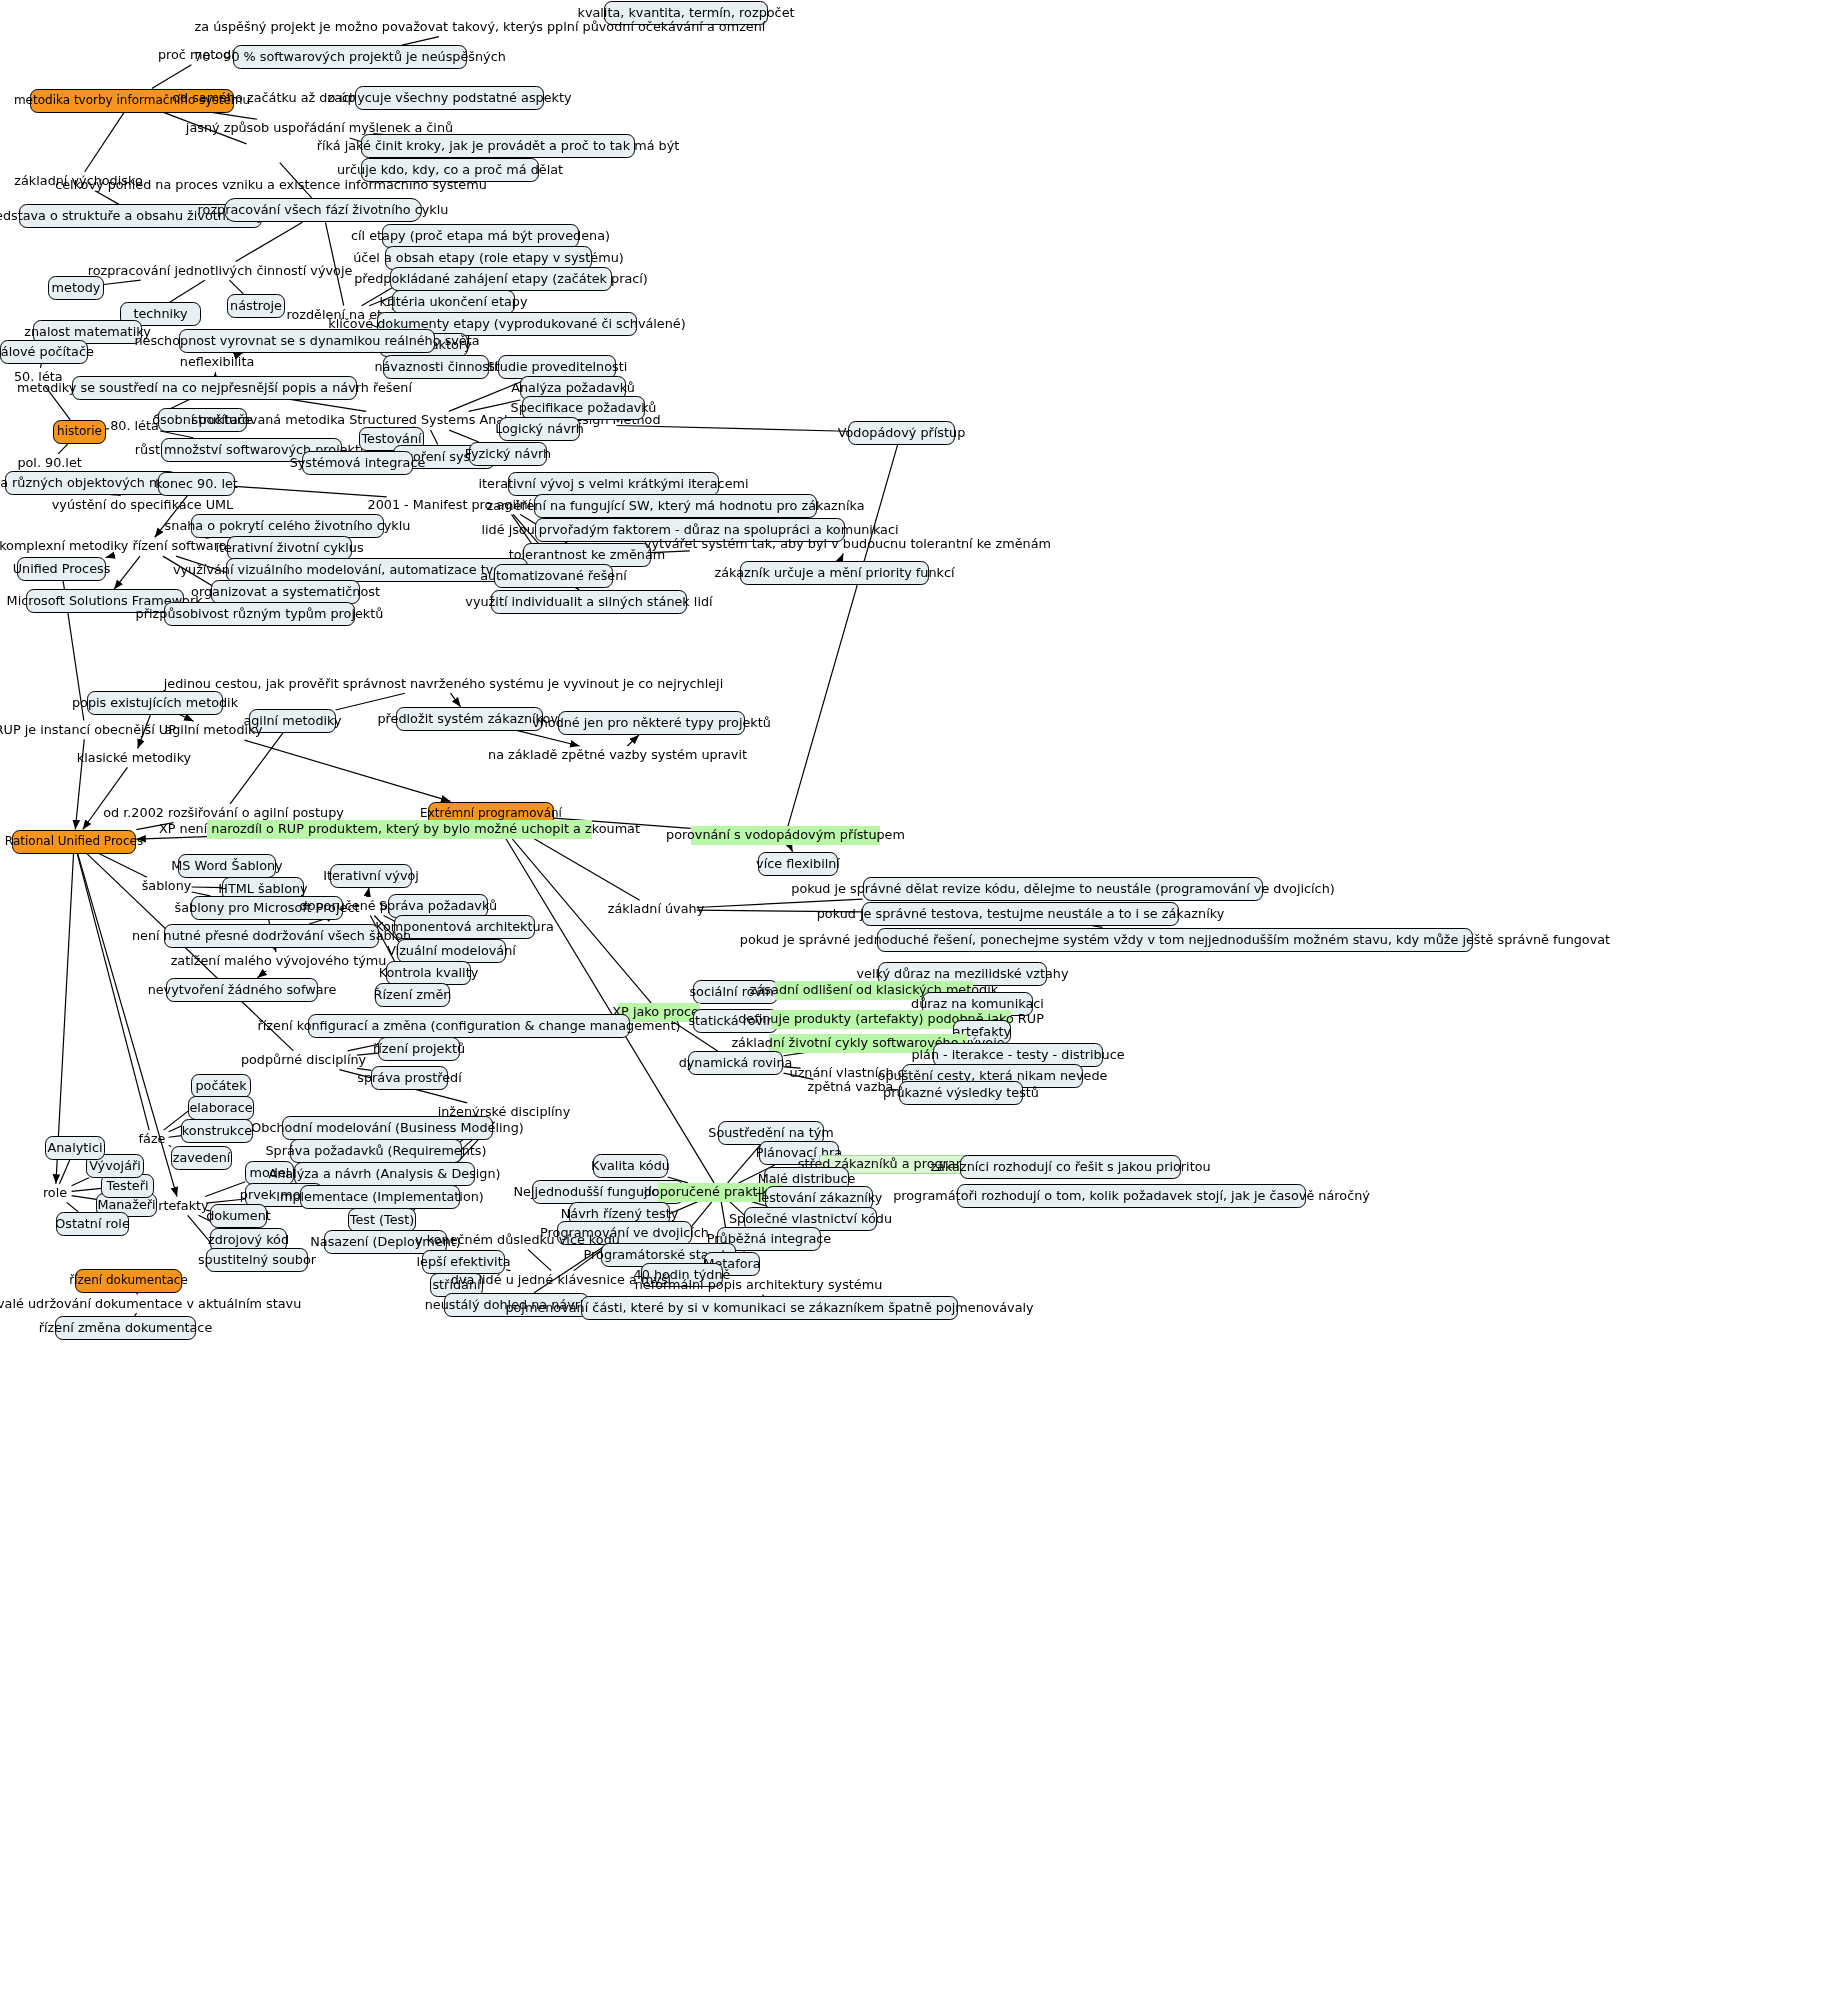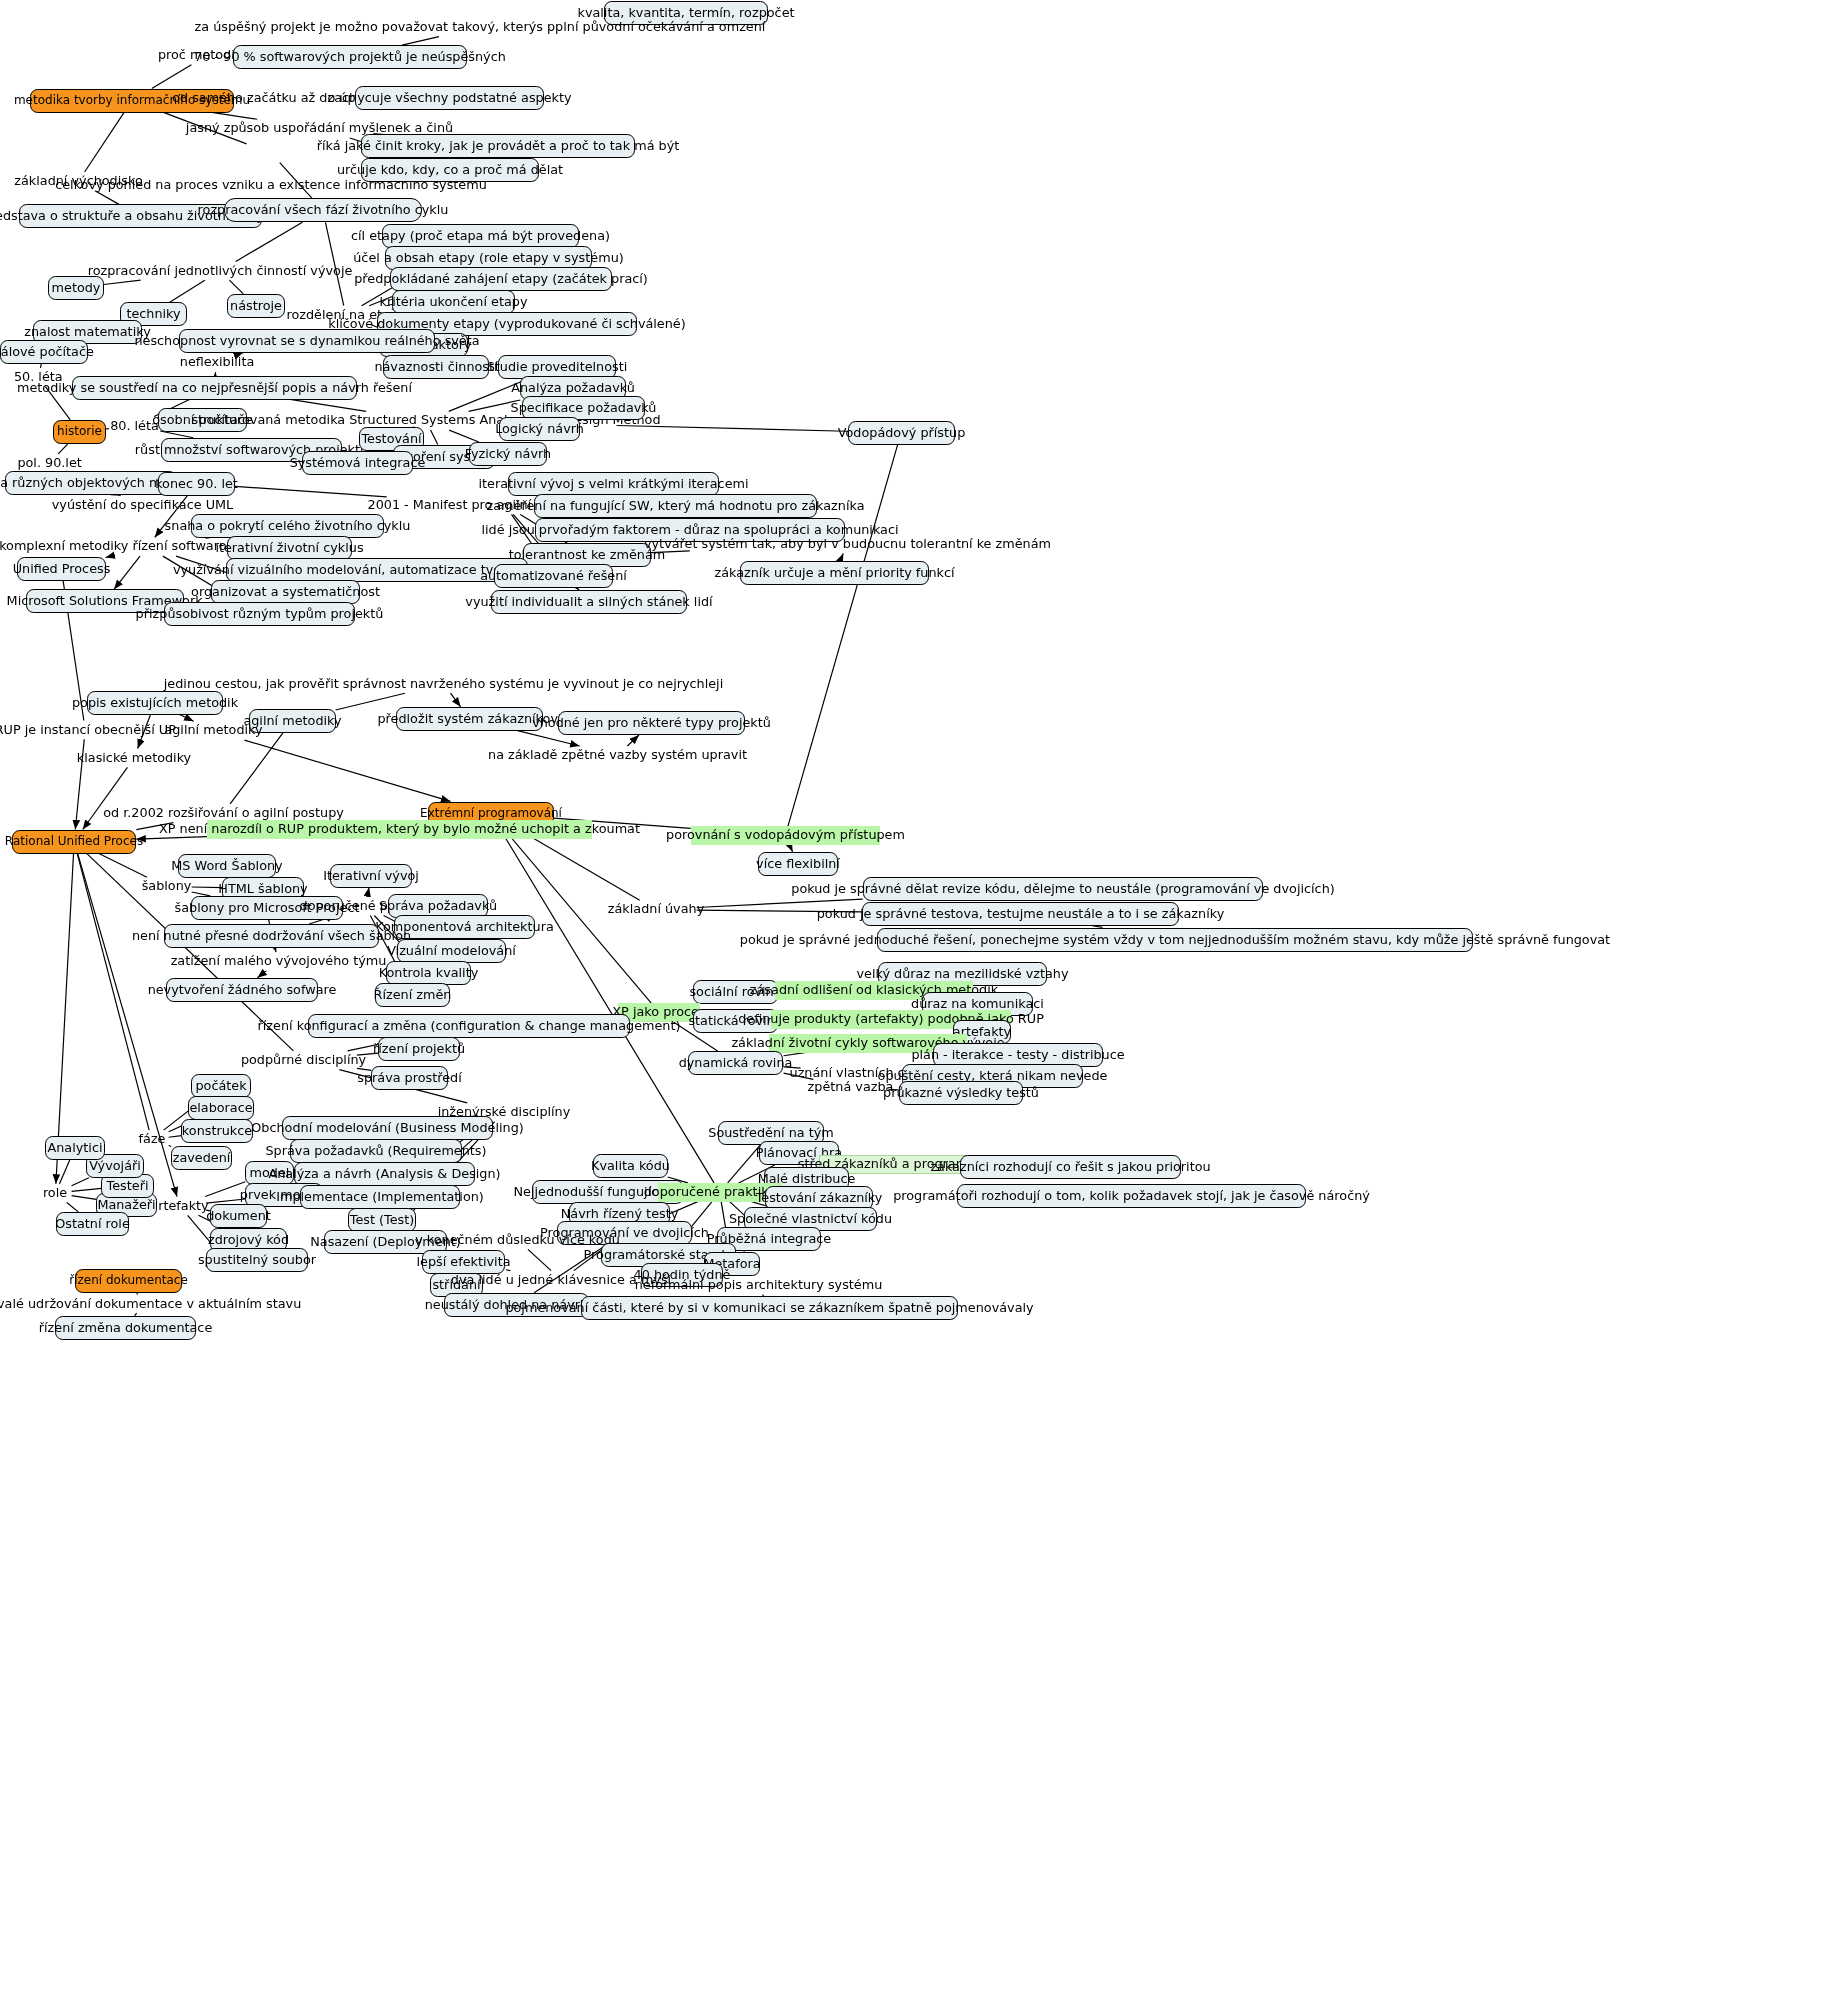--- a/index.html
+++ b/index.html
@@ -253,21 +253,21 @@
       <div class="node box" style="left: 382px; top: 224px; width: 197px;">cíl etapy (proč etapa má být provedena)</div>
       <div class="node box" style="left: 385px; top: 246px; width: 207px;">účel a obsah etapy (role etapy v systému)</div>
       <div class="node box" style="left: 390px; top: 267px; width: 222px;">předpokládané zahájení etapy (začátek prací)</div>
       <div class="node box" style="left: 392px; top: 290px; width: 123px;">kritéria ukončení etapy</div>
       <div class="node plain" style="left: 294px; top: 306px; width: 104px;">rozdělení na etapy</div>
       <div class="node box" style="left: 377px; top: 312px; width: 260px;">klíčové dokumenty etapy (vyprodukované či schválené)</div>
       <div class="node box" style="left: 379px; top: 333px; width: 89px;">kritické faktory</div>
       <div class="node box" style="left: 383px; top: 355px; width: 106px;">návaznosti činností</div>
       <div class="node plain" style="left: 111px; top: 262px; width: 218px;">rozpracování jednotlivých činností vývoje</div>
       <div class="node box" style="left: 48px; top: 276px; width: 56px;">metody</div>
-      <div class="node box" style="left: 120px; top: 302px; width: 67px; text-align: right;">techniky</div>
+      <div class="node box" style="left: 120px; top: 302px; width: 81px; text-align: right;">techniky</div>
       <div class="node box" style="left: 227px; top: 294px; width: 58px;">nástroje</div>
       <div class="node box" style="left: 33px; top: 320px; width: 109px;">znalost matematiky</div>
       <div class="node box" style="left: 0px; top: 340px; width: 88px;">sálové počítače</div>
       <div class="node plain" style="left: 12.8px; top: 368px; width: 51px;">50. léta</div>
       <div class="node box" style="left: 147px; top: 329px; width: 256px; margin-left: 32px;">neschopnost vyrovnat se s dynamikou reálného světa</div>
       <div class="node plain" style="left: 181px; top: 353px; width: 72px;">neflexibilita</div>
       <div class="node box" style="left: 72px; top: 376px; width: 285px;">metodiky se soustředí na co nejpřesnější popis a návrh řešení</div>
       <div class="node orange" style="left: 53px; top: 420px; width: 53px;">historie</div>
       <div class="node plain" style="left: 109px; top: 417px; width: 51px;">80. léta</div>
       <div class="node box" style="left: 158px; top: 408px; width: 89px;">osobní počítače</div>

